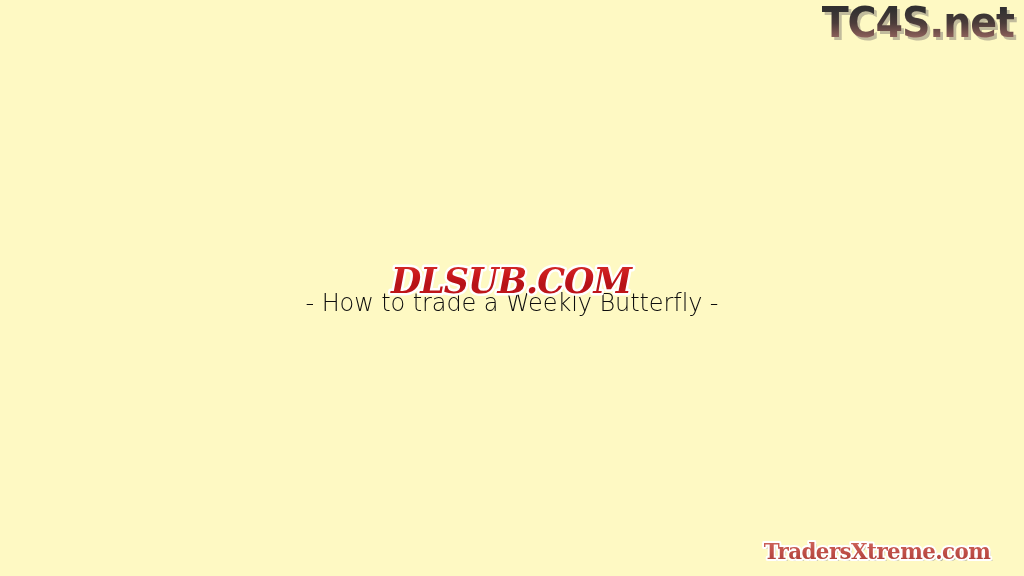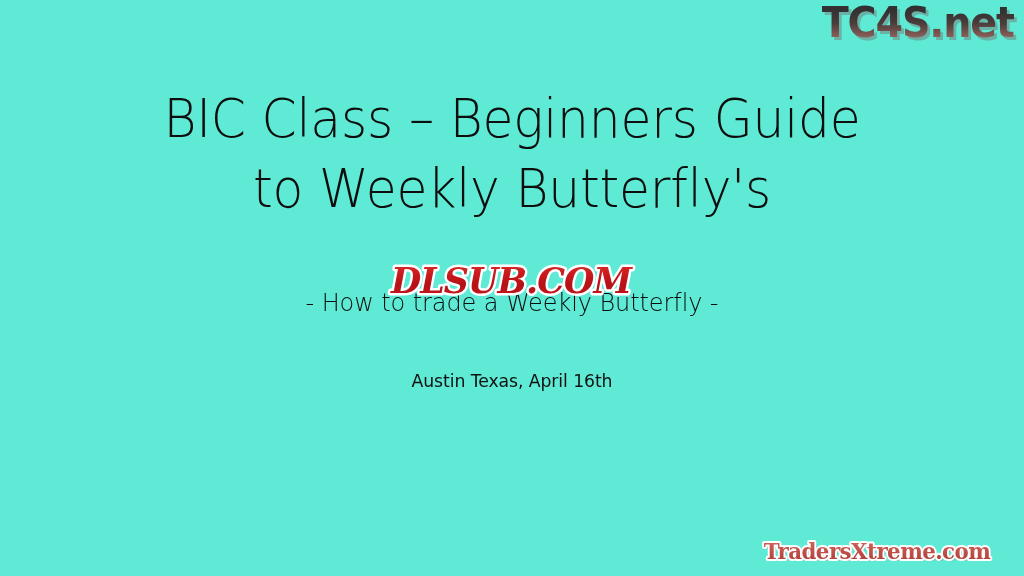--- a/index.html
+++ b/index.html
@@ -11,21 +11,21 @@
     height: 576px;
     background: #ffffff;
     font-family: "Liberation Sans", sans-serif;
     overflow: hidden;
   }
 
   .slide {
     position: relative;
     width: 1024px;
     height: 576px;
-    background: #5eead4;
+    background: #fef9c3;
     overflow: hidden;
   }
 
   
   .brand-top {
     position: absolute;
     right: 10px;
     top: 1px;
     font-family: "DejaVu Sans", sans-serif;
     font-weight: bold;
@@ -153,32 +153,25 @@
 </head>
 <body>
 
 <div class="slide">
 
   <div class="brand-top">
     <span class="shadowlayer">TC4S.net</span>
     <span class="filllayer">TC4S.net</span>
   </div>
 
-  <div class="title-block">
-    <div class="title-line">BIC Class – Beginners Guide</div>
-    <div class="title-line">to Weekly Butterfly's</div>
-  </div>
 
   <div class="subtitle-wrap">
     <div class="subtitle">- How to trade a Weekly Butterfly -</div>
   </div>
 
-  <div class="dateline-wrap">
-    <div class="dateline">Austin Texas, April 16th</div>
-  </div>
 
   <div class="watermark">
     <svg viewBox="0 0 284 46" xmlns="http://www.w3.org/2000/svg" aria-hidden="true">
       <defs>
         <linearGradient id="wmGrad" x1="0" y1="0" x2="0" y2="1">
           <stop offset="0%" stop-color="#d8352f"></stop>
           <stop offset="38%" stop-color="#c9181c"></stop>
           <stop offset="60%" stop-color="#b51218"></stop>
           <stop offset="100%" stop-color="#c9181c"></stop>
         </linearGradient>

